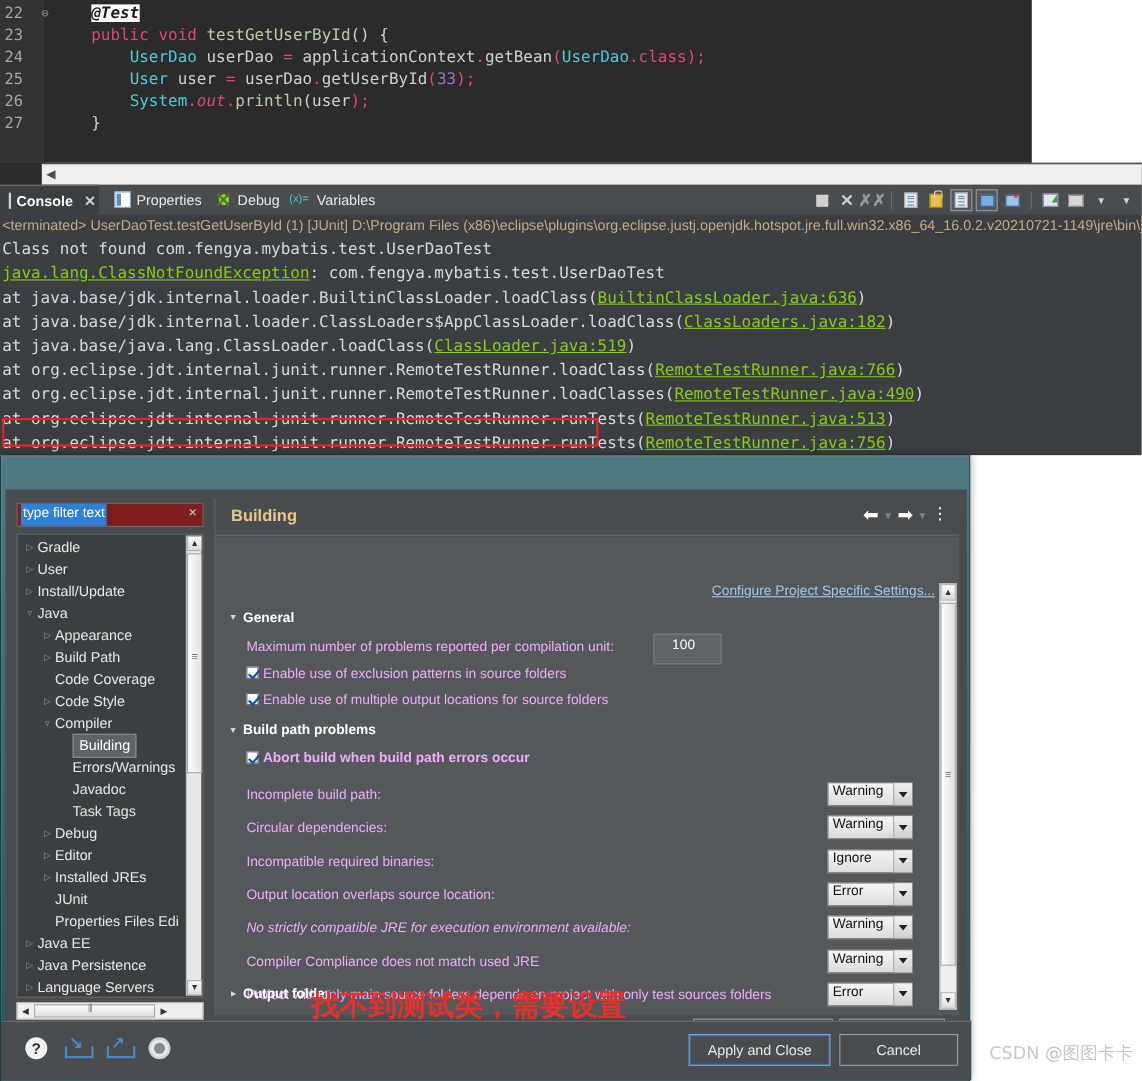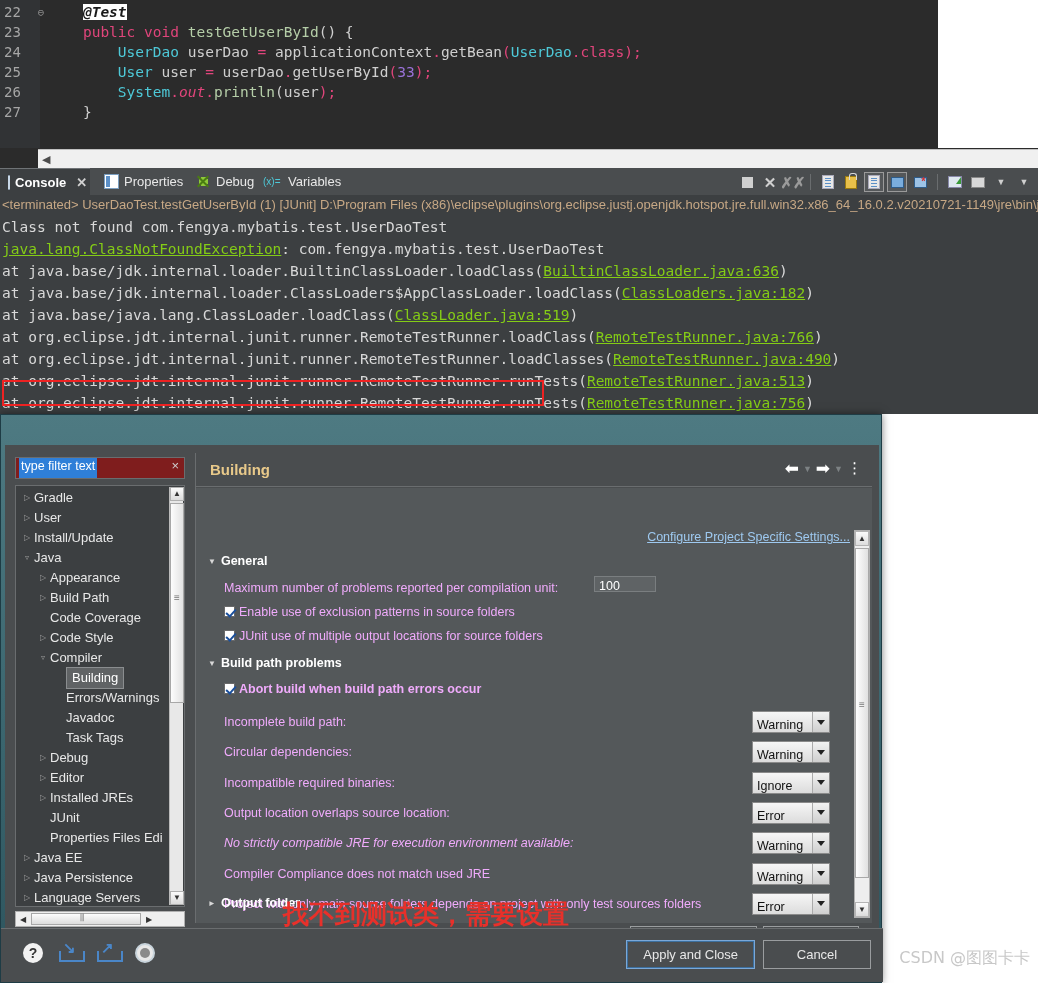--- a/index.html
+++ b/index.html
@@ -299,28 +299,28 @@
   .chk {
     display: inline-block; width: 11px; height: 11px; background: #ffffff;
     border: 1px solid #6a6a6a; position: relative; vertical-align: -1px;
     margin-right: 4px;
   }
   .chk::after {
     content: ''; position: absolute; left: 3px; top: 0px; width: 4px; height: 8px;
     border: solid #1a4f9c; border-width: 0 2px 2px 0; transform: rotate(42deg);
   }
   .num-input {
-    position: absolute; width: 62px; height: 16px; background: #5f6365;
+    position: absolute; width: 62px; height: 28px; background: #5f6365;
     border: 1px solid #7a7e80; color: #ffffff; font-size: 12.5px;
-    padding-left: 4px; line-height: 18px;
+    padding-left: 16px; line-height: 18px;
   }
   .combo {
     position: absolute; width: 78px; height: 22px;
     background: linear-gradient(180deg,#f6f6f6,#dcdcdc);
-    border: 1px solid #8a8a8a; display: flex; align-items: flex-end;
+    border: 1px solid #8a8a8a; display: flex; align-items: flex-start;
   }
   .combo .cval { font-size: 12.5px; color: #111; padding-left: 4px; flex: 1; }
   .combo .cbtn {
     width: 17px; height: 20px; border-left: 1px solid #aaa;
     background: linear-gradient(180deg,#f2f2f2,#cfcfcf);
     display:flex; align-items:center; justify-content:center;
   }
   .combo .cbtn::after {
     content:''; border-left:4px solid transparent; border-right:4px solid transparent;
     border-top:5px solid #222;
@@ -648,21 +648,21 @@
             <span>General</span>
           </div>
 
           <div class="row" style="left:28px; top:93px;">Maximum number of problems reported per compilation unit:</div>
           <div class="num-input" style="left:398px; top:88px;">100</div>
 
           <div class="row" style="left:28px; top:117px;">
             <span class="chk"></span><span>Enable use of exclusion patterns in source folders</span>
           </div>
           <div class="row" style="left:28px; top:141px;">
-            <span class="chk"></span><span>JUnit use of multiple output locations for source folders</span>
+            <span class="chk"></span><span>Enable use of multiple output locations for source folders</span>
           </div>
 
           <div class="sect" style="left:12px; top:168px;">
             <span class="tri">▼</span>
             <span>Build path problems</span>
           </div>
 
           <div class="row" style="left:28px; top:194px;font-weight:bold;">
             <span class="chk"></span><span>Abort build when build path errors occur</span>
           </div>

